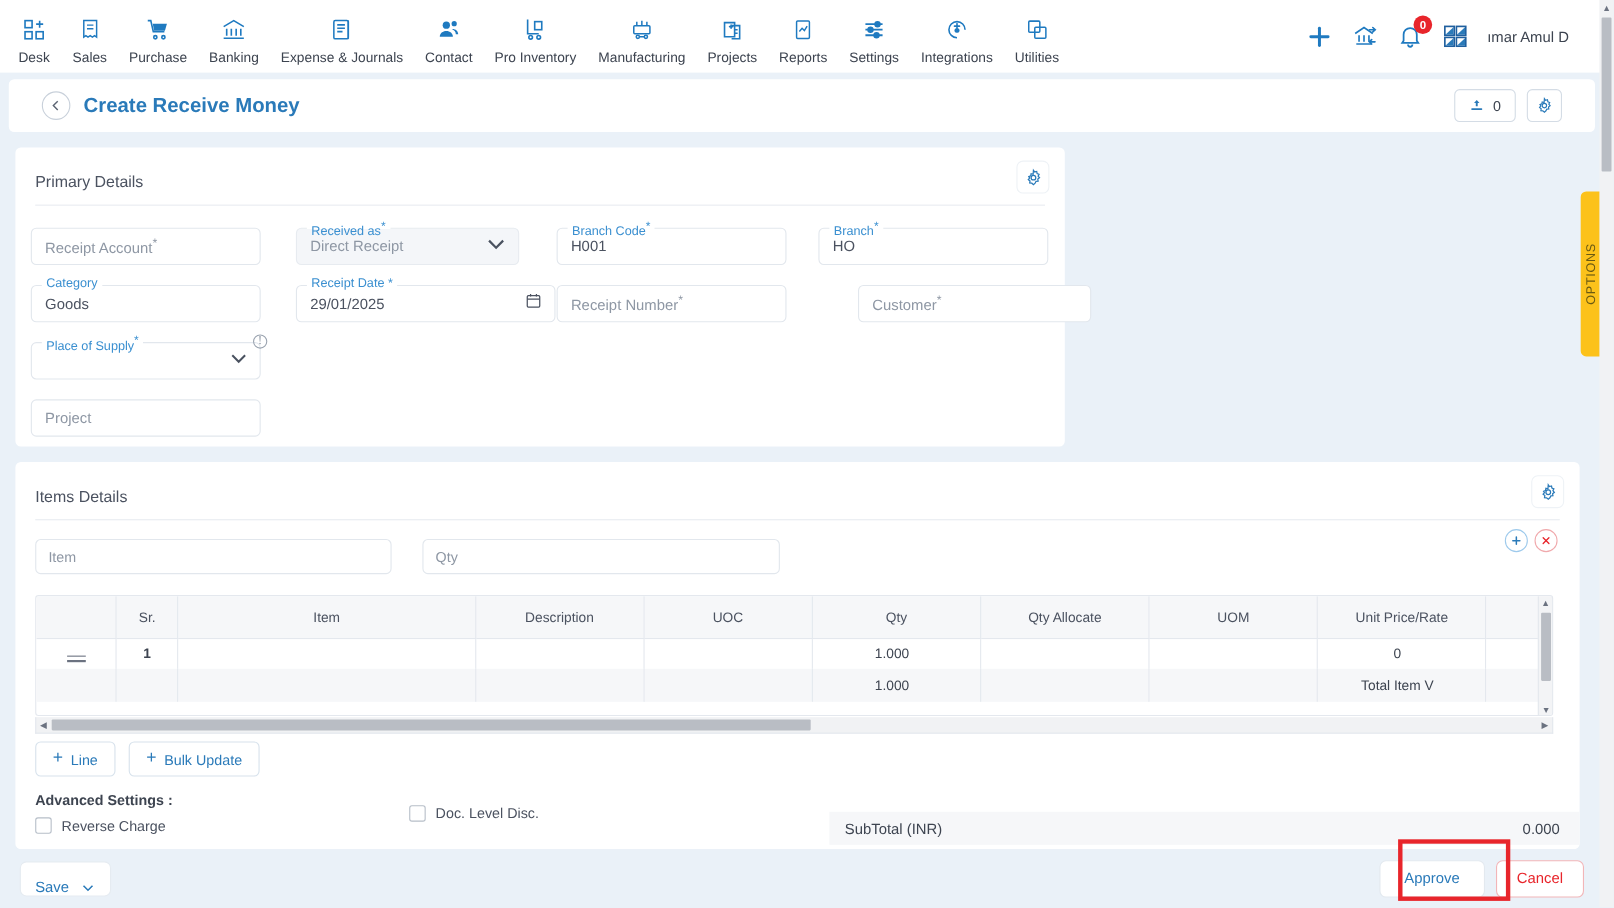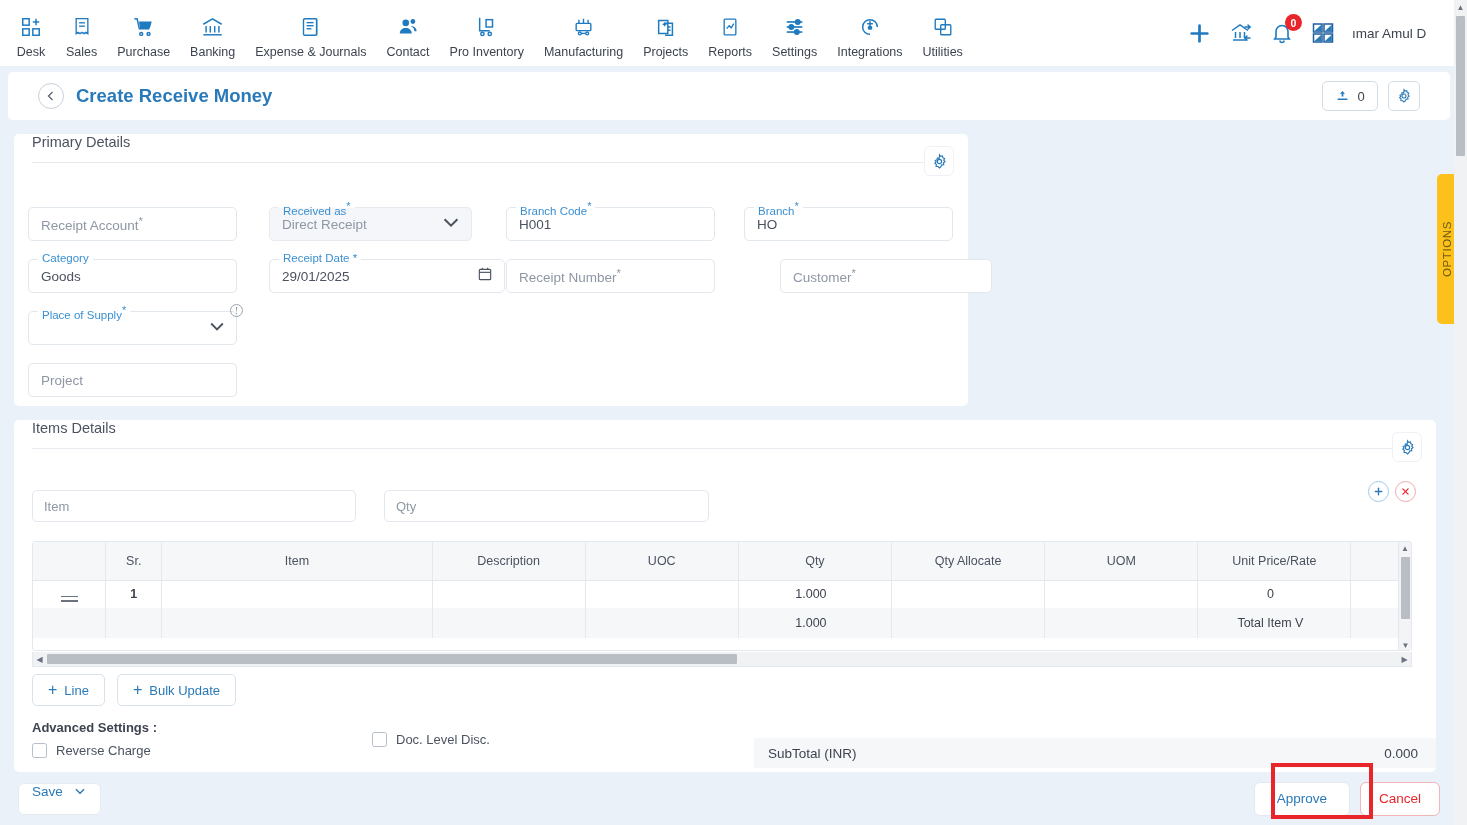--- a/index.html
+++ b/index.html
@@ -65,21 +65,21 @@
   }
   .sq-btn {
     width: 32px; height: 30px; border: 1px solid #d4dce5; border-radius: 5px;
     background: #fff; display: flex; align-items: center; justify-content: center;
     cursor: pointer; color: #2a7ab9;
   }
 
   
   .card { background: #fff; border-radius: 5px; position: absolute; }
   .card-title {
-    font-size: 14.5px; color: #4b5260; padding: 0 18px 12px 18px;
+    font-size: 14.5px; color: #4b5260; padding: 24px 18px 12px 18px;
   }
   .card-rule { height: 1px; background: #e8ecf1; margin: 0 18px; }
   .card-gear {
     position: absolute; right: 14px; top: 12px;
     width: 30px; height: 30px; border-radius: 6px; background: #fff;
     border: 1px solid #eef2f6;
     display: flex; align-items: center; justify-content: center;
     cursor: pointer; color: #2a7ab9;
   }
 
@@ -214,21 +214,21 @@
   }
   .subtotal-bar .st-val { margin-left: auto; }
 
   
   .bottombar {
     position: absolute; left: 0; bottom: 0; width: 1458px; height: 53px;
     background: #eaf1f8; display: flex; align-items: center; padding: 0 18px;
   }
   .save-btn {
     height: 32px; border: 1px solid #e5ebf1; border-radius: 6px; background: #fff;
-    display: flex; align-items: flex-start; gap: 10px; padding: 0 13px;
+    display: flex; align-items: flex-end; gap: 10px; padding: 0 13px;
     font-size: 13.5px; color: #2a7ab9; cursor: pointer;
   }
   .br-actions { margin-left: auto; display: flex; align-items: center; gap: 10px; position: relative; }
   .approve-btn {
     height: 34px; border: 1px solid #e3e9ef; border-radius: 6px; background: #fff;
     display: flex; align-items: center; justify-content: center; padding: 0 22px;
     font-size: 13.5px; color: #2a7ab9; cursor: pointer;
   }
   .cancel-btn {
     height: 34px; border: 1px solid #f2b5b8; border-radius: 6px; background: #fff;

